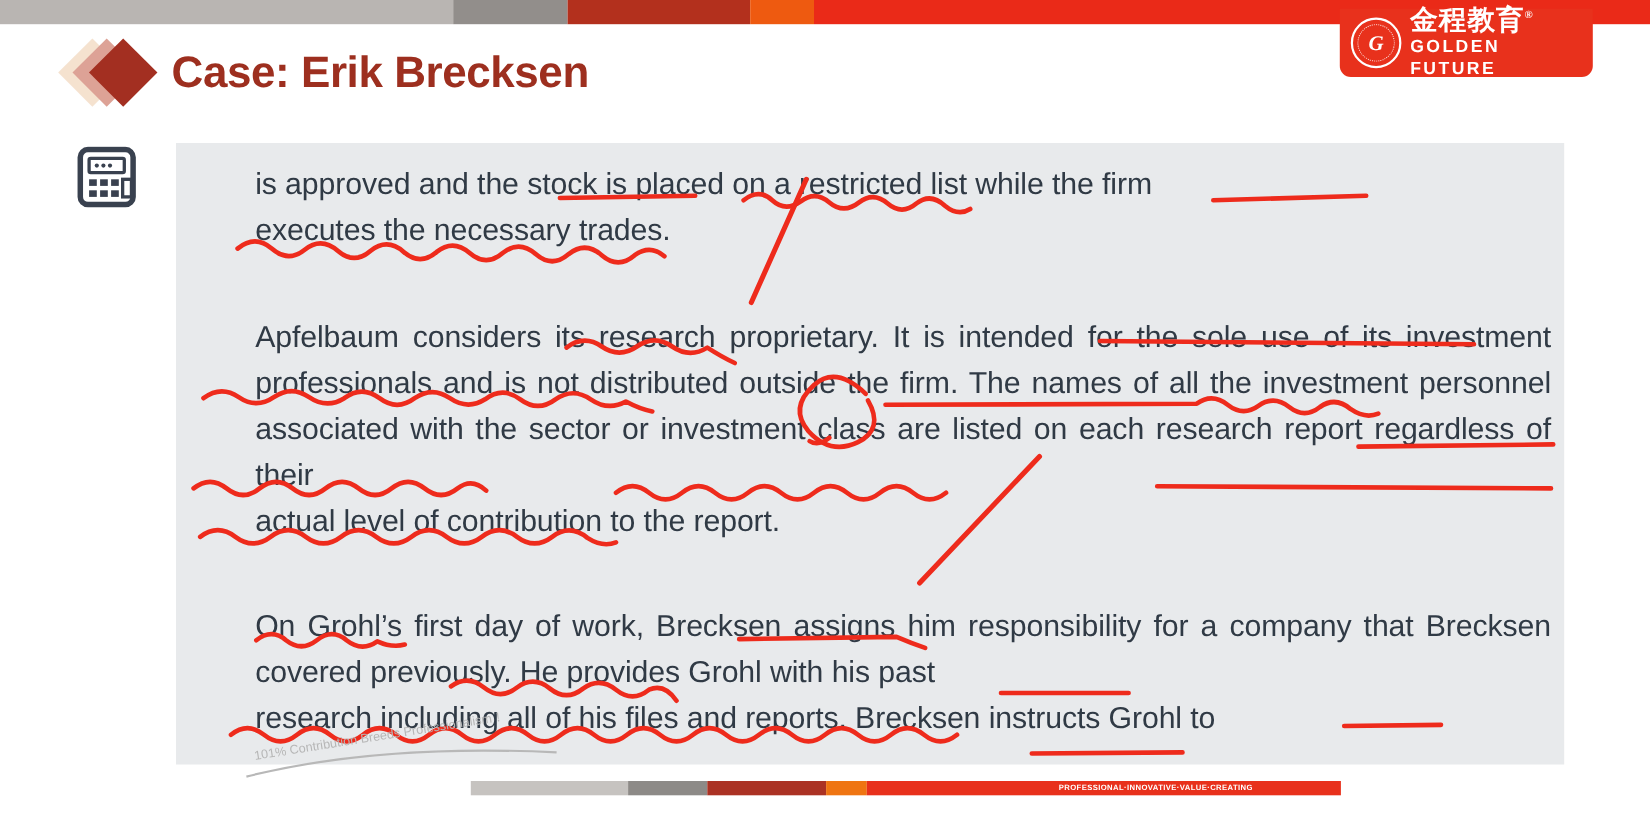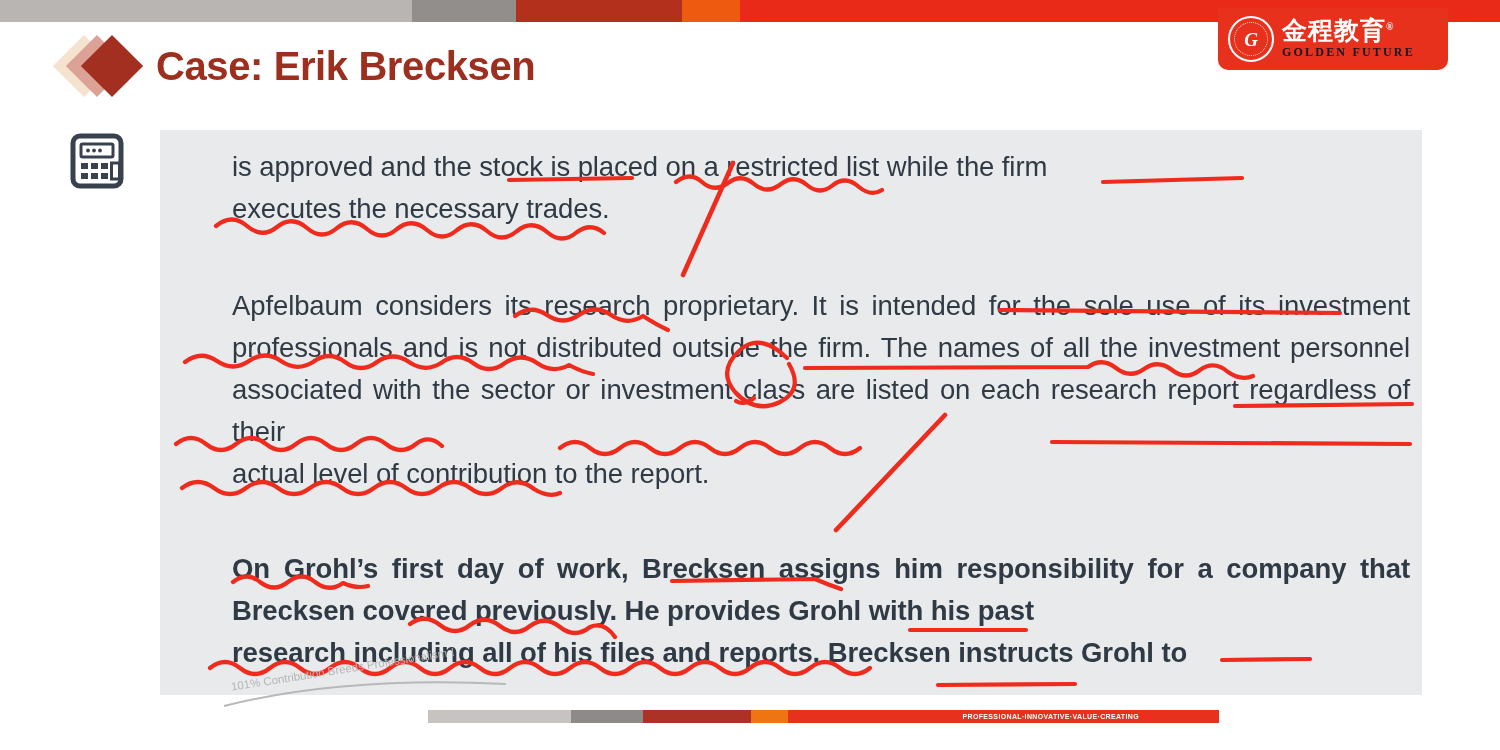--- a/index.html
+++ b/index.html
@@ -82,27 +82,26 @@
     letter-spacing: 1px;
     line-height: 1.05;
     font-family: Liberation Serif, serif;
     position: relative;
   }
   .brand-reg {
     font-size: 10px;
     vertical-align: super;
   }
   .brand-en {
-    color: #0f172a;
-    font-size: 12px;
+    color: #ffffff;
+    font-size: 16px;
     font-weight: bold;
     letter-spacing: 2.2px;
     line-height: 1.2;
     margin-top: 1px;
-    font-family: Liberation Serif, serif;
   }
 
   
   .title-row {
     position: absolute;
     top: 30px;
     left: 60px;
     display: flex;
     align-items: center;
     height: 72px;
@@ -159,21 +158,21 @@
     width: 1178px;
     color: #303a45;
     font-size: 27.5px;
     line-height: 42px;
     text-align: justify;
     font-family: "Liberation Sans", sans-serif;
     letter-spacing: -0.1px;
   }
   .para.p1 { top: 16px; }
   .para.p2 { top: 155px; }
-  .para.p3 { top: 418px; font-weight: bold; }
+  .para.p3 { top: 418px; }
   .para .lastline { display: block; text-align: left; }
 
   
   .ann-layer {
     position: absolute;
     left: 0; top: 0;
     width: 1262px;
     height: 565px;
     pointer-events: none;
   }

